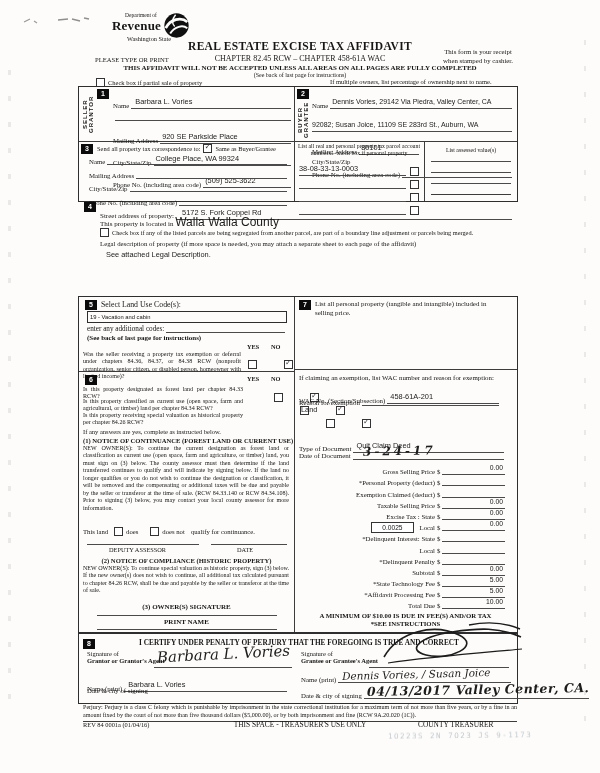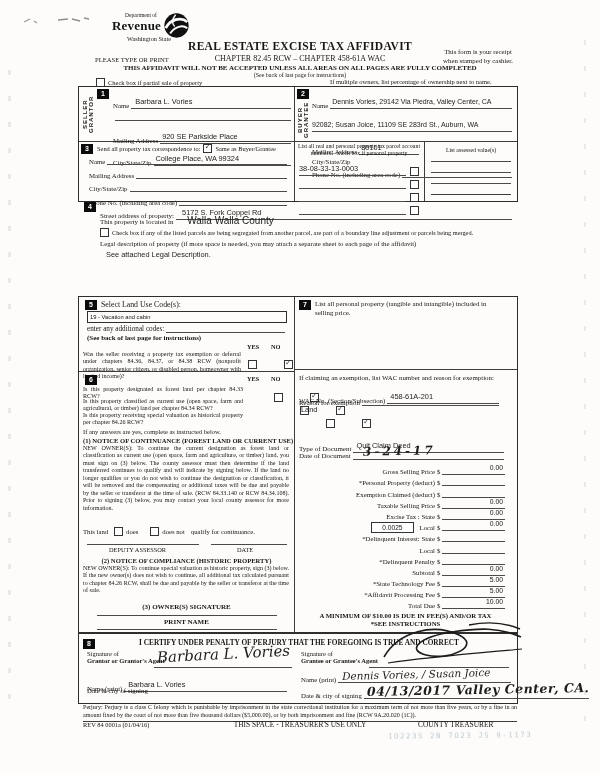--- a/index.html
+++ b/index.html
@@ -103,20 +103,24 @@
           <span class="fill"></span>
         </div>
       <div class="frow" style="margin-bottom:3px;">
         <span class="lbl">Mailing Address</span>
         <span class="fill"><span class="tv" style="margin-left:2px;">920 SE Parkside Place</span></span>
       </div>
       <div class="frow" style="margin-bottom:3px;">
         <span class="lbl">City/State/Zip</span>
         <span class="fill"><span class="tv" style="margin-left:2px;">College Place, WA 99324</span></span>
       </div>
+      <div class="frow">
+        <span class="lbl">Phone No. (including area code)</span>
+        <span class="fill"><span class="tv" style="margin-left:2px;">(509) 525-3622</span></span>
+      </div>
     </div>
 
     <span class="abs badge" style="left:218px;top:2px;">2</span>
     <div class="abs" style="left:216px;top:14px;width:15px;height:38px;display:flex;justify-content:center;">
       <span class="vert">BUYER</span>
       <span class="vert">GRANTEE</span>
     </div>
 
     <div class="abs" style="left:233px;top:3px;width:200px;">
       <div class="frow" style="margin-bottom:4px;">
@@ -195,21 +199,21 @@
     </div>
   </div>
 
   <span class="abs badge" style="left:84px;top:202px;">4</span>
   <div class="abs frow" style="left:100px;top:201px;width:412px;">
     <span class="lbl" style="font-size:7px;">Street address of property:</span>
     <span class="fill"><span class="tv" style="margin-left:6px;">5172 S. Fork Coppei Rd</span></span>
   </div>
   <div class="abs" style="left:100px;top:215px;font-size:7px;">
     <span>This property is located in</span>
-    <span class="tv" style="margin-left:12px;font-size:10px;">Walla Walla County</span>
+    <span class="tv" style="margin-left:0;font-size:12px;">Walla Walla County</span>
   </div>
   <div class="abs" style="left:100px;top:228px;display:flex;align-items:center;width:420px;">
     <span class="cb"></span>
     <span class="small" style="margin-left:3px;white-space:nowrap;">Check box if any of the listed parcels are being segregated from another parcel, are part of a boundary line adjustment or parcels being merged.</span>
   </div>
   <div class="abs" style="left:100px;top:240px;font-size:6.8px;">Legal description of property (if more space is needed, you may attach a separate sheet to each page of the affidavit)</div>
   <div class="abs tv" style="left:106px;top:250px;">See attached Legal Description.</div>
 
   <div class="abs box" style="left:78px;top:296px;width:438px;height:336px;">
     <div class="abs vline" style="left:215px;top:0;height:336px;"></div>

